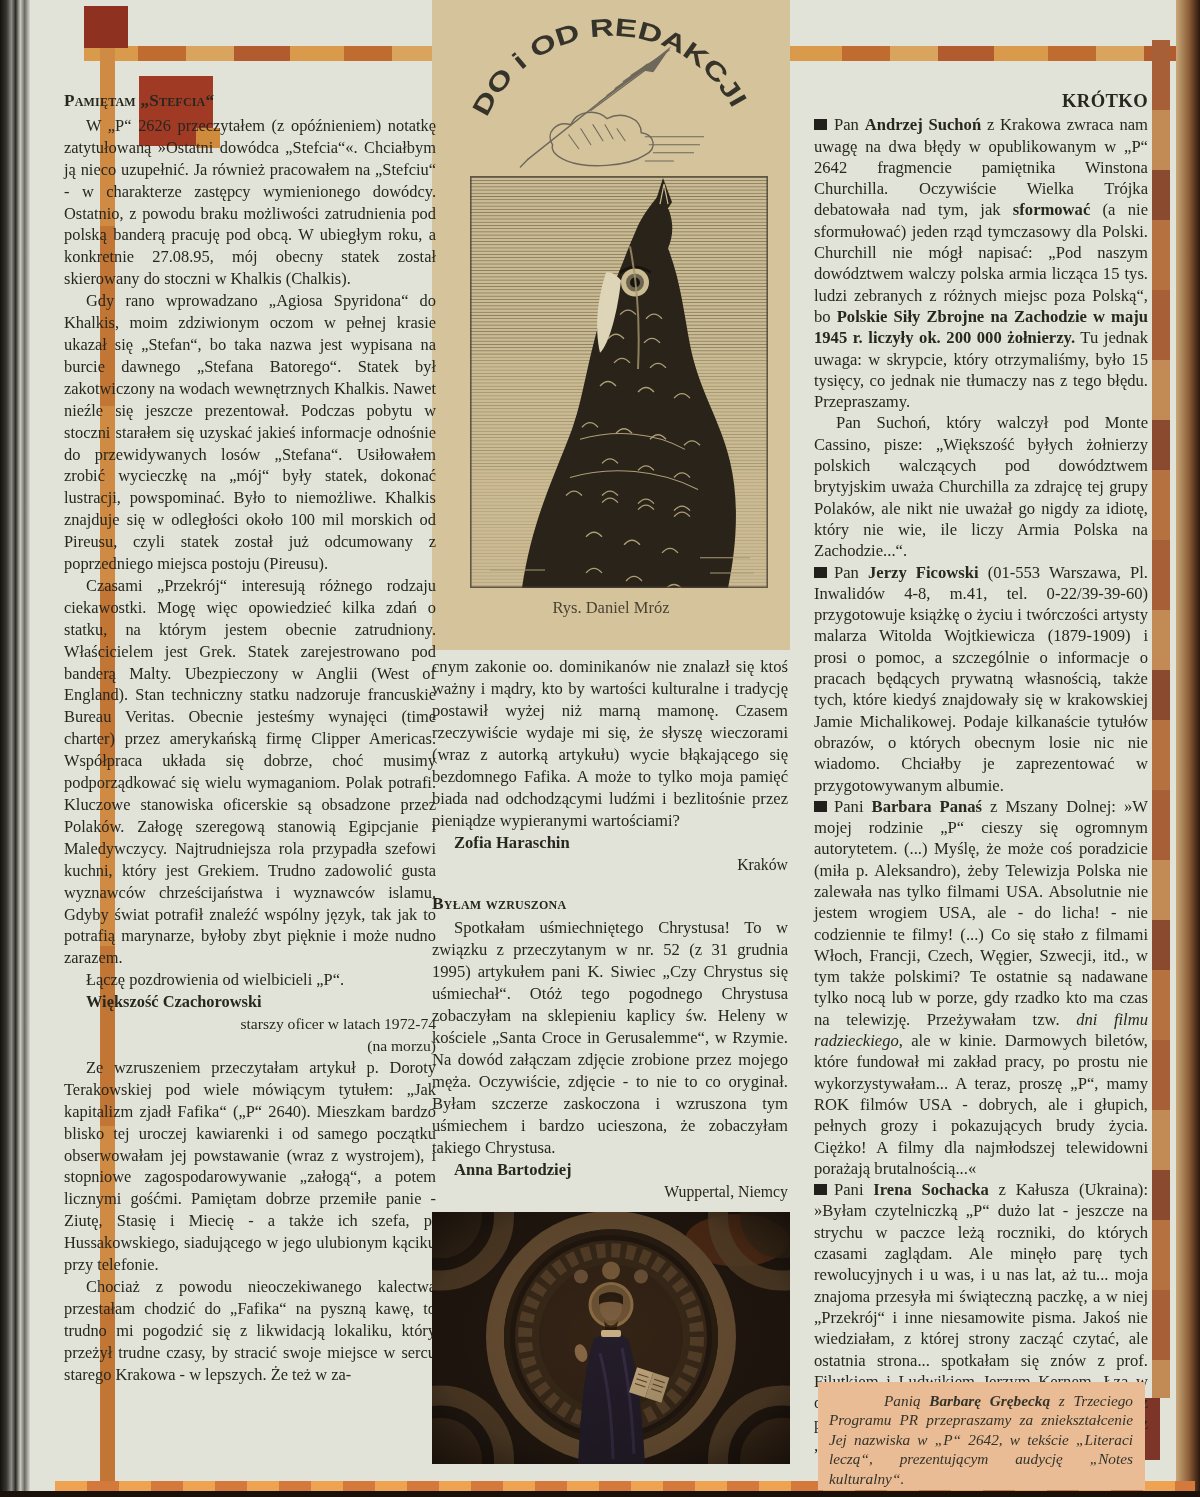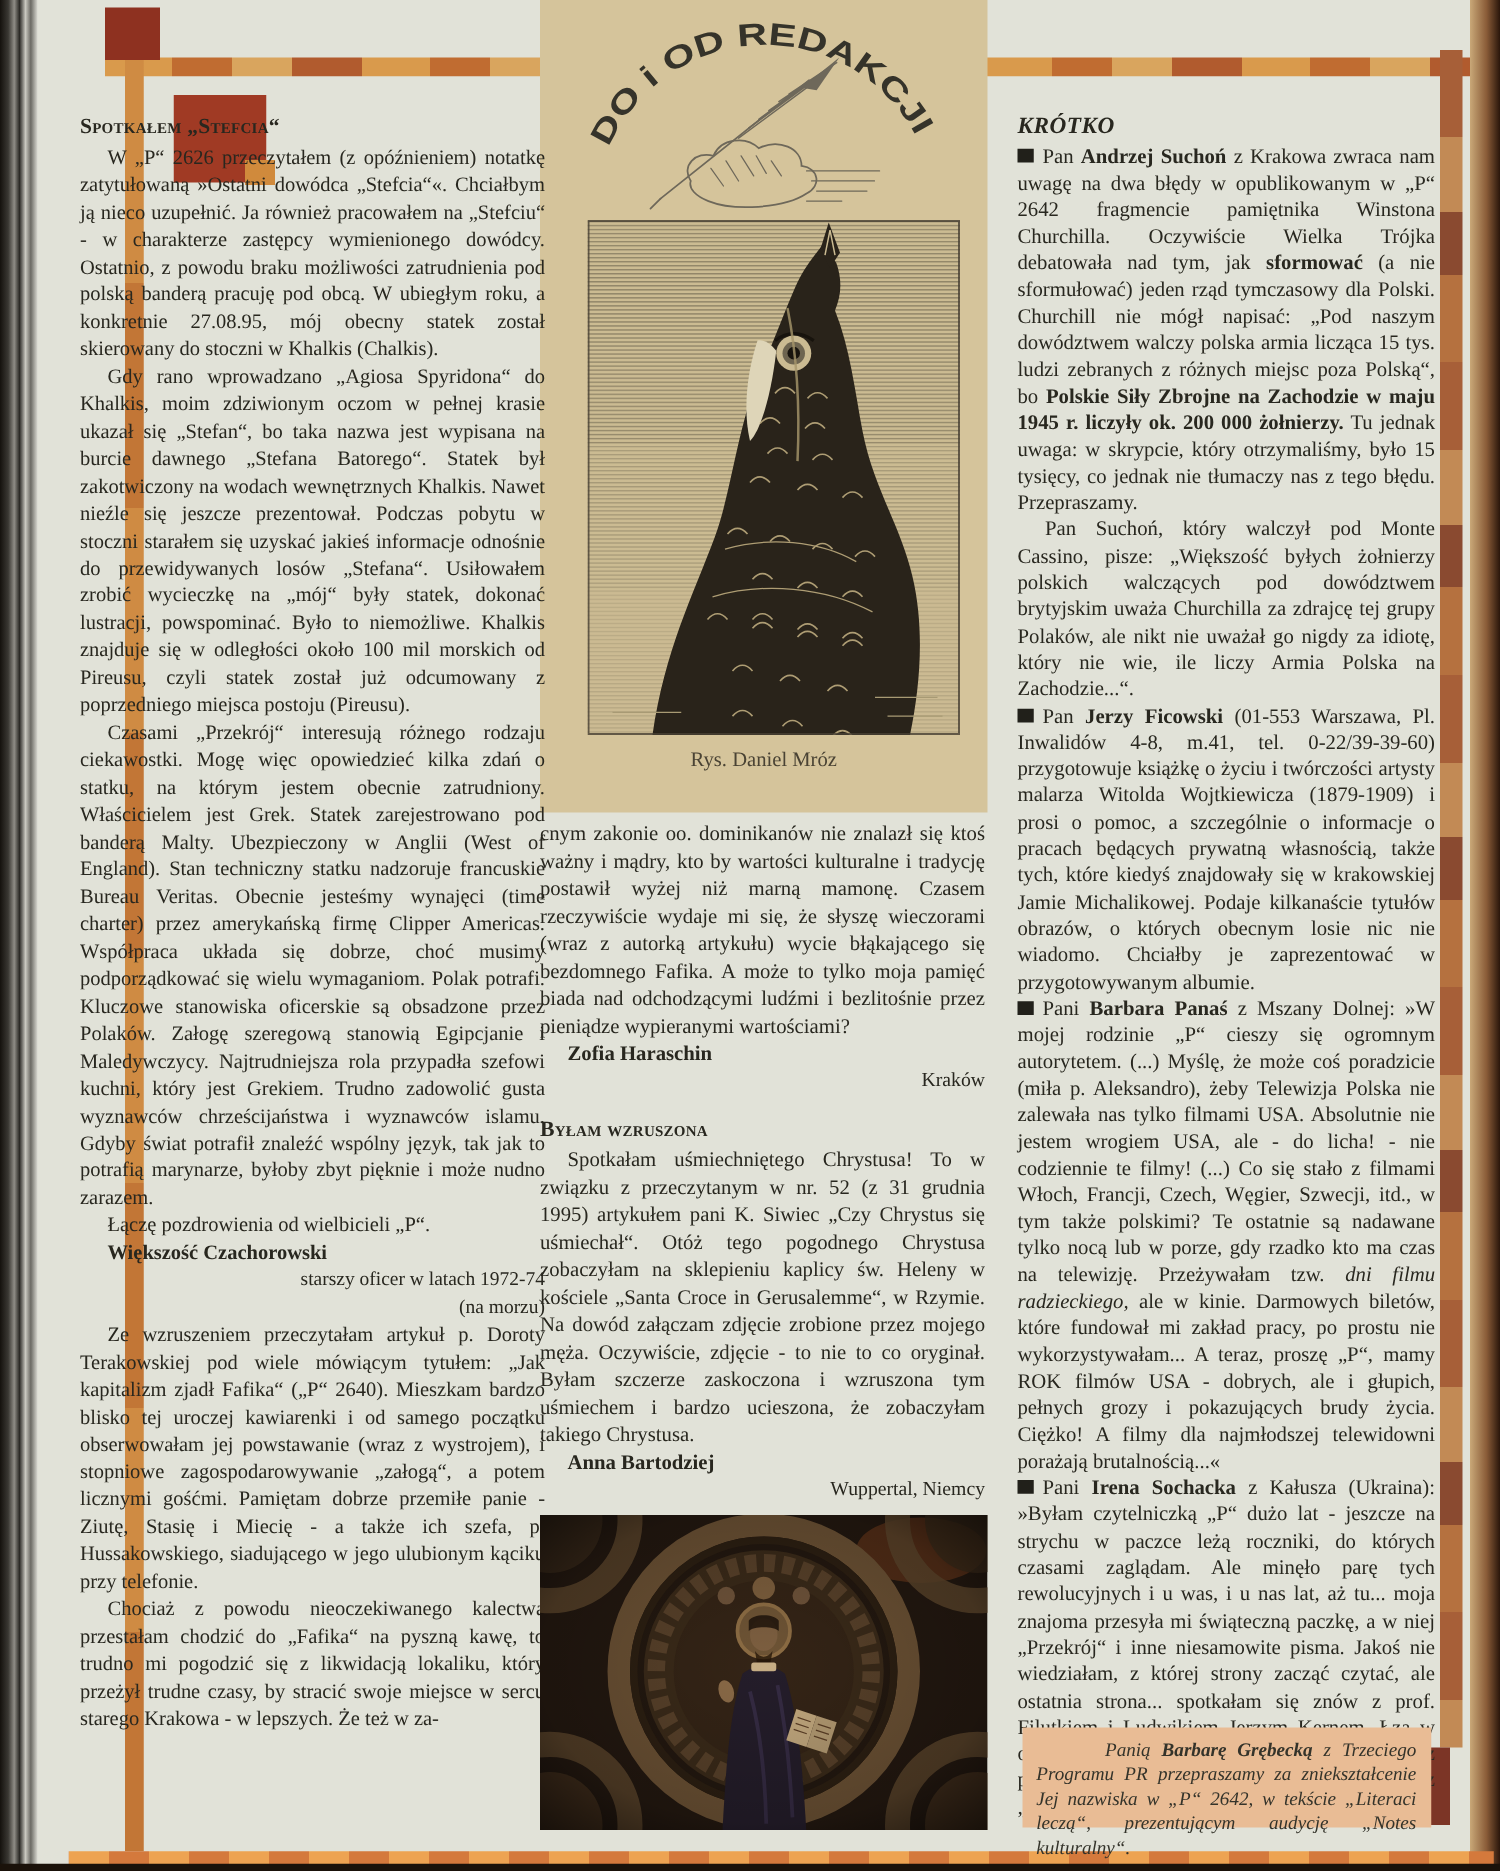--- a/index.html
+++ b/index.html
@@ -36,39 +36,39 @@
   .left-col  { left:64px;  top:90px;  width:372px; font-size:16.4px; line-height:21.9px; }
   .mid-col   { left:432px; top:656px; width:356px; font-size:16.6px; line-height:22px; }
   .right-col { left:814px; top:90px;  width:334px; font-size:16.6px; line-height:21.3px; }
   .col p { margin:0; text-indent:22px; }
   .art-title { font-variant:small-caps; font-weight:bold; font-size:1.05em;
     letter-spacing:0.2px; margin:0 0 3px 0; text-indent:0; text-align:left; }
   .art-title.spaced { margin-top:16px; }
   .sig { font-weight:bold; text-indent:0; margin-top:3px; }
   .sig-sub { text-align:right; font-weight:normal; font-size:0.95em; text-indent:0; }
   .krotko-title { font-weight:bold; font-size:1.12em; letter-spacing:0.4px;
-    margin:0 0 3px 0; text-indent:0; text-align:left;font-style:italic; }
+    margin:0 0 3px 0; text-indent:0; text-align:right; }
   .k-item { text-indent:0 !important; }
   .bullet { display:inline-block; width:13px; height:11px; background:#21201a;
     margin-right:7px; vertical-align:baseline; }
 
   
   .masthead-box { position:absolute; left:432px; top:0; width:358px; height:650px; background:#d5c49b; }
   .arc-svg  { position:absolute; left:0; top:0; width:358px; height:150px; }
   .arc-text { font-family:"Liberation Sans", sans-serif; font-weight:600; fill:#35332a; }
   .quill-svg { position:absolute; left:62px; top:32px; width:232px; height:146px; }
   .etch-svg  { position:absolute; left:38px; top:176px; width:298px; height:412px; }
   .etch-caption { position:absolute; left:0; right:0; top:598px; text-align:center;
     font-size:16.5px; color:#4a4334; }
 
   
   .mosaic-svg { position:absolute; left:432px; top:1212px; width:358px; height:252px; }
 
   
-  .apology-box { position:absolute; left:818px; top:1382px; width:327px; height:80px;
+  .apology-box { position:absolute; left:818px; top:1382px; width:327px; height:108px;
     background:#e9bc95; box-sizing:border-box; padding:9px 12px 0 11px;
     font-style:italic; font-size:15.3px; line-height:19.4px; color:#34332a; text-align:justify; }
   .apology-box p { margin:0; text-indent:55px; }
 </style>
 </head>
 <body>
 
 <div class="page">
 
   <div class="spine"></div>
@@ -132,21 +132,21 @@
         <path d="M 100 300 C 140 288 190 292 228 312" stroke-width="1"></path>
       </g>
       <path d="M 20 392 h 55 M 230 380 h 50 M 240 395 h 44" stroke="#a89a74" stroke-width="1" fill="none"></path>
       <rect x="0.8" y="0.8" width="296.4" height="408.4" fill="none" stroke="#474033" stroke-width="1.6" opacity="0.8"></rect>
     </svg>
     <div class="etch-caption">Rys. Daniel Mróz</div>
   </div>
 
   <div class="col left-col">
     <div>
-      <h3 class="art-title">Spotkałem „Stefcia“</h3>
+      <h3 class="art-title">Pamiętam „Stefcia“</h3>
       <p>W „P“ 2626 przeczytałem (z opóźnieniem) notatkę zatytułowaną »Ostatni dowódca „Stefcia“«. Chciałbym ją nieco uzupełnić. Ja również pracowałem na „Stefciu“ - w charakterze zastępcy wymienionego dowódcy. Ostatnio, z powodu braku możliwości zatrudnienia pod polską banderą pracuję pod obcą. W ubiegłym roku, a konkretnie 27.08.95, mój obecny statek został skierowany do stoczni w Khalkis (Chalkis).</p>
       <p>Gdy rano wprowadzano „Agiosa Spyridona“ do Khalkis, moim zdziwionym oczom w pełnej krasie ukazał się „Stefan“, bo taka nazwa jest wypisana na burcie dawnego „Stefana Batorego“. Statek był zakotwiczony na wodach wewnętrznych Khalkis. Nawet nieźle się jeszcze prezentował. Podczas pobytu w stoczni starałem się uzyskać jakieś informacje odnośnie do przewidywanych losów „Stefana“. Usiłowałem zrobić wycieczkę na „mój“ były statek, dokonać lustracji, powspominać. Było to niemożliwe. Khalkis znajduje się w odległości około 100 mil morskich od Pireusu, czyli statek został już odcumowany z poprzedniego miejsca postoju (Pireusu).</p>
       <p>Czasami „Przekrój“ interesują różnego rodzaju ciekawostki. Mogę więc opowiedzieć kilka zdań o statku, na którym jestem obecnie zatrudniony. Właścicielem jest Grek. Statek zarejestrowano pod banderą Malty. Ubezpieczony w Anglii (West of England). Stan techniczny statku nadzoruje francuskie Bureau Veritas. Obecnie jesteśmy wynajęci (time charter) przez amerykańską firmę Clipper Americas. Współpraca układa się dobrze, choć musimy podporządkować się wielu wymaganiom. Polak potrafi. Kluczowe stanowiska oficerskie są obsadzone przez Polaków. Załogę szeregową stanowią Egipcjanie i Maledywczycy. Najtrudniejsza rola przypadła szefowi kuchni, który jest Grekiem. Trudno zadowolić gusta wyznawców chrześcijaństwa i wyznawców islamu. Gdyby świat potrafił znaleźć wspólny język, tak jak to potrafią marynarze, byłoby zbyt pięknie i może nudno zarazem.</p>
       <p>Łączę pozdrowienia od wielbicieli „P“.</p>
       <p class="sig">Większość Czachorowski</p>
       <p class="sig-sub">starszy oficer w latach 1972-74</p>
       <p class="sig-sub">(na morzu)</p>
     </div>
     <div>
       <p>Ze wzruszeniem przeczytałam artykuł p. Doroty Terakowskiej pod wiele mówiącym tytułem: „Jak kapitalizm zjadł Fafika“ („P“ 2640). Mieszkam bardzo blisko tej uroczej kawiarenki i od samego początku obserwowałam jej powstawanie (wraz z wystrojem), i stopniowe zagospodarowywanie „załogą“, a potem licznymi gośćmi. Pamiętam dobrze przemiłe panie - Ziutę, Stasię i Miecię - a także ich szefa, p. Hussakowskiego, siadującego w jego ulubionym kąciku przy telefonie.</p>

